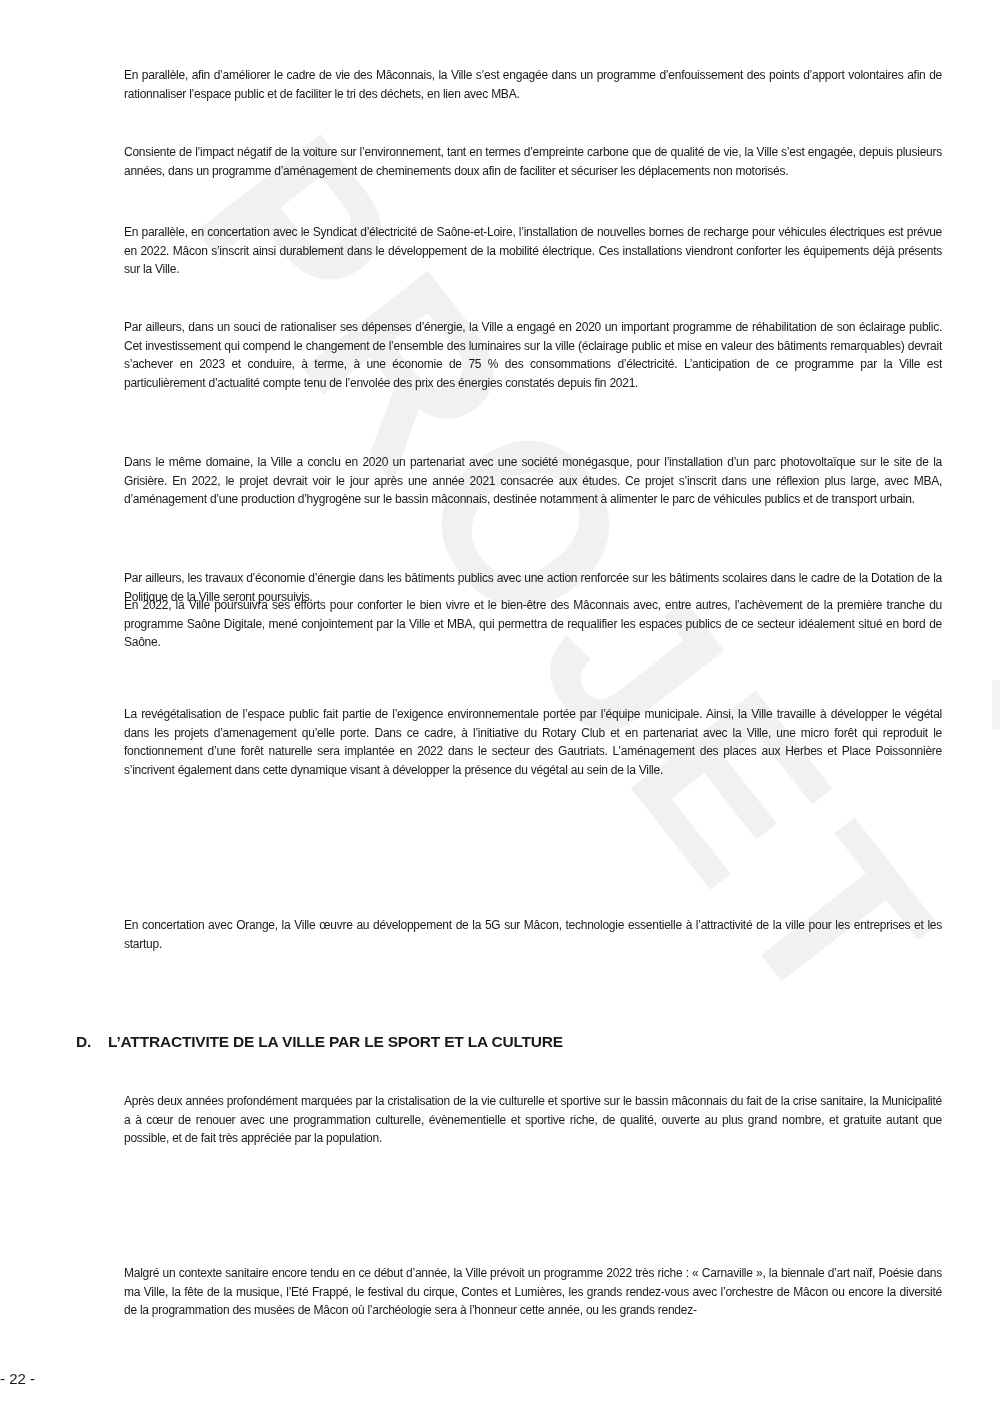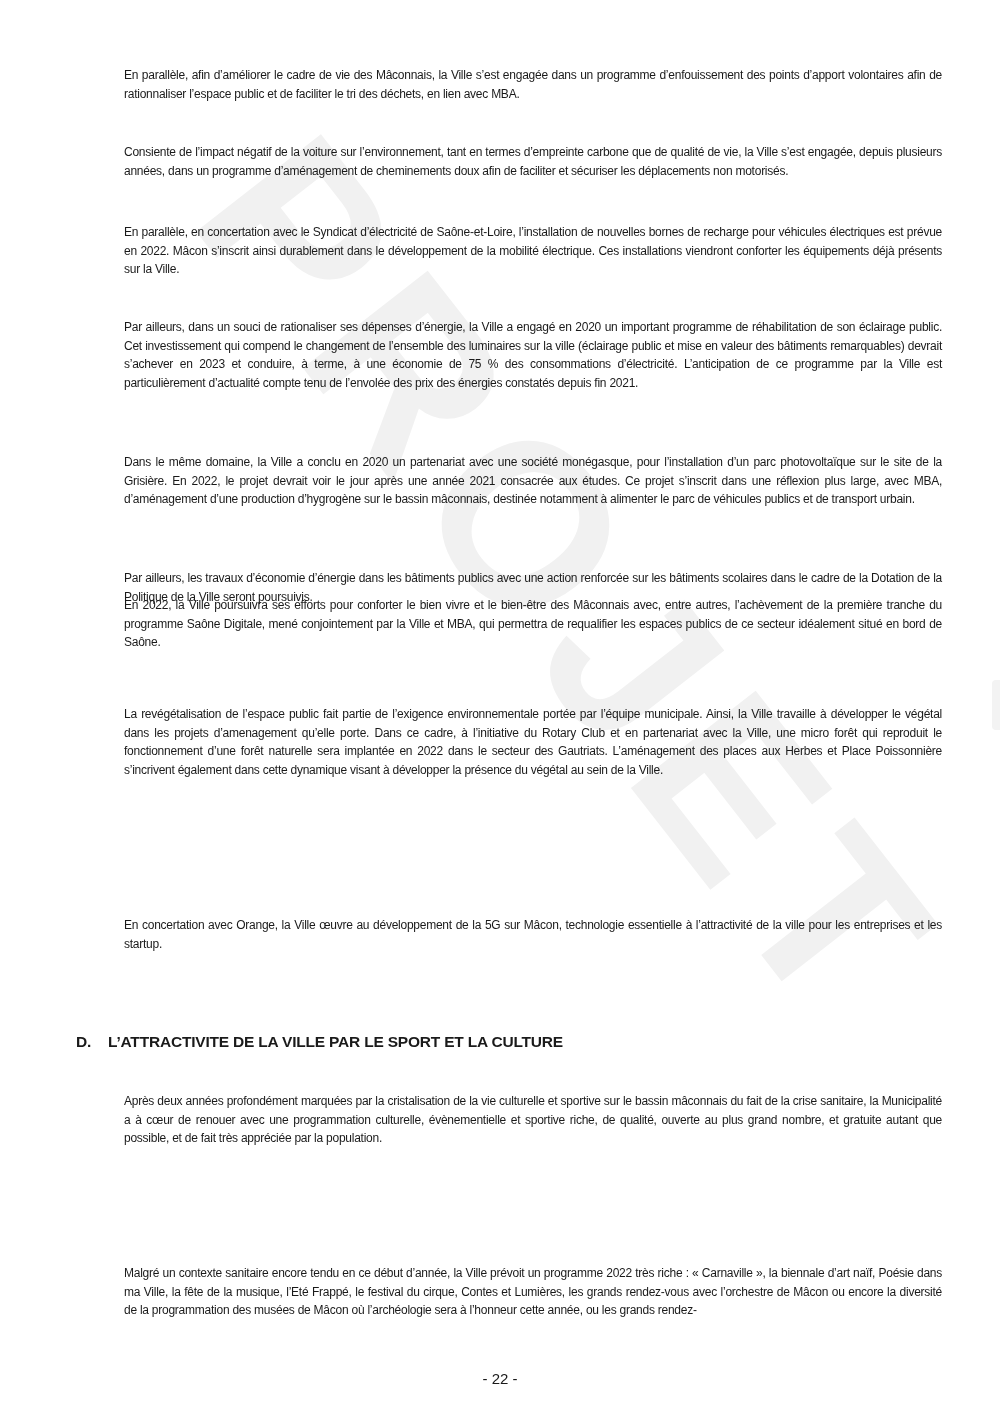--- a/index.html
+++ b/index.html
@@ -18,21 +18,21 @@
   .para {
     position: absolute; left: 108px; width: 818px;
     font-size: 12px; line-height: 18.6px; text-align: justify; margin: 16px;
     font-stretch: condensed; letter-spacing: -0.25px;
   }
   .heading {
     position: absolute; left: 76px; top: 1033px; font-size: 15.5px; font-weight: bold; margin: 0;
     letter-spacing: -0.2px;
   }
   .heading .num { display: inline-block; width: 32px; }
-  .footer { position: absolute; top: 1370px; left: 0; width: 1000px; text-align: center; font-size: 15px; }
+  .footer { position: absolute; top: 1370px; left: 0; width: 1000px; font-size: 15px; }
   .edge-mark { position: absolute; right: 0; top: 680px; width: 8px; height: 50px; background: #f3f3f3; border-radius: 4px 0 0 4px; }
 </style>
 </head>
 <body>
 
 <div class="watermark">PROJET</div>
 
 <div class="page">
   <p class="para" style="top:50px">En parallèle, afin d’améliorer le cadre de vie des Mâconnais, la Ville s’est engagée dans un programme d’enfouissement des points d’apport volontaires afin de rationnaliser l’espace public et de faciliter le tri des déchets, en lien avec MBA.</p>
   <p class="para" style="top:127px">Consiente de l’impact négatif de la voiture sur l’environnement, tant en termes d’empreinte carbone que de qualité de vie, la Ville s’est engagée, depuis plusieurs années, dans un programme d’aménagement de cheminements doux afin de faciliter et sécuriser les déplacements non motorisés.</p>

